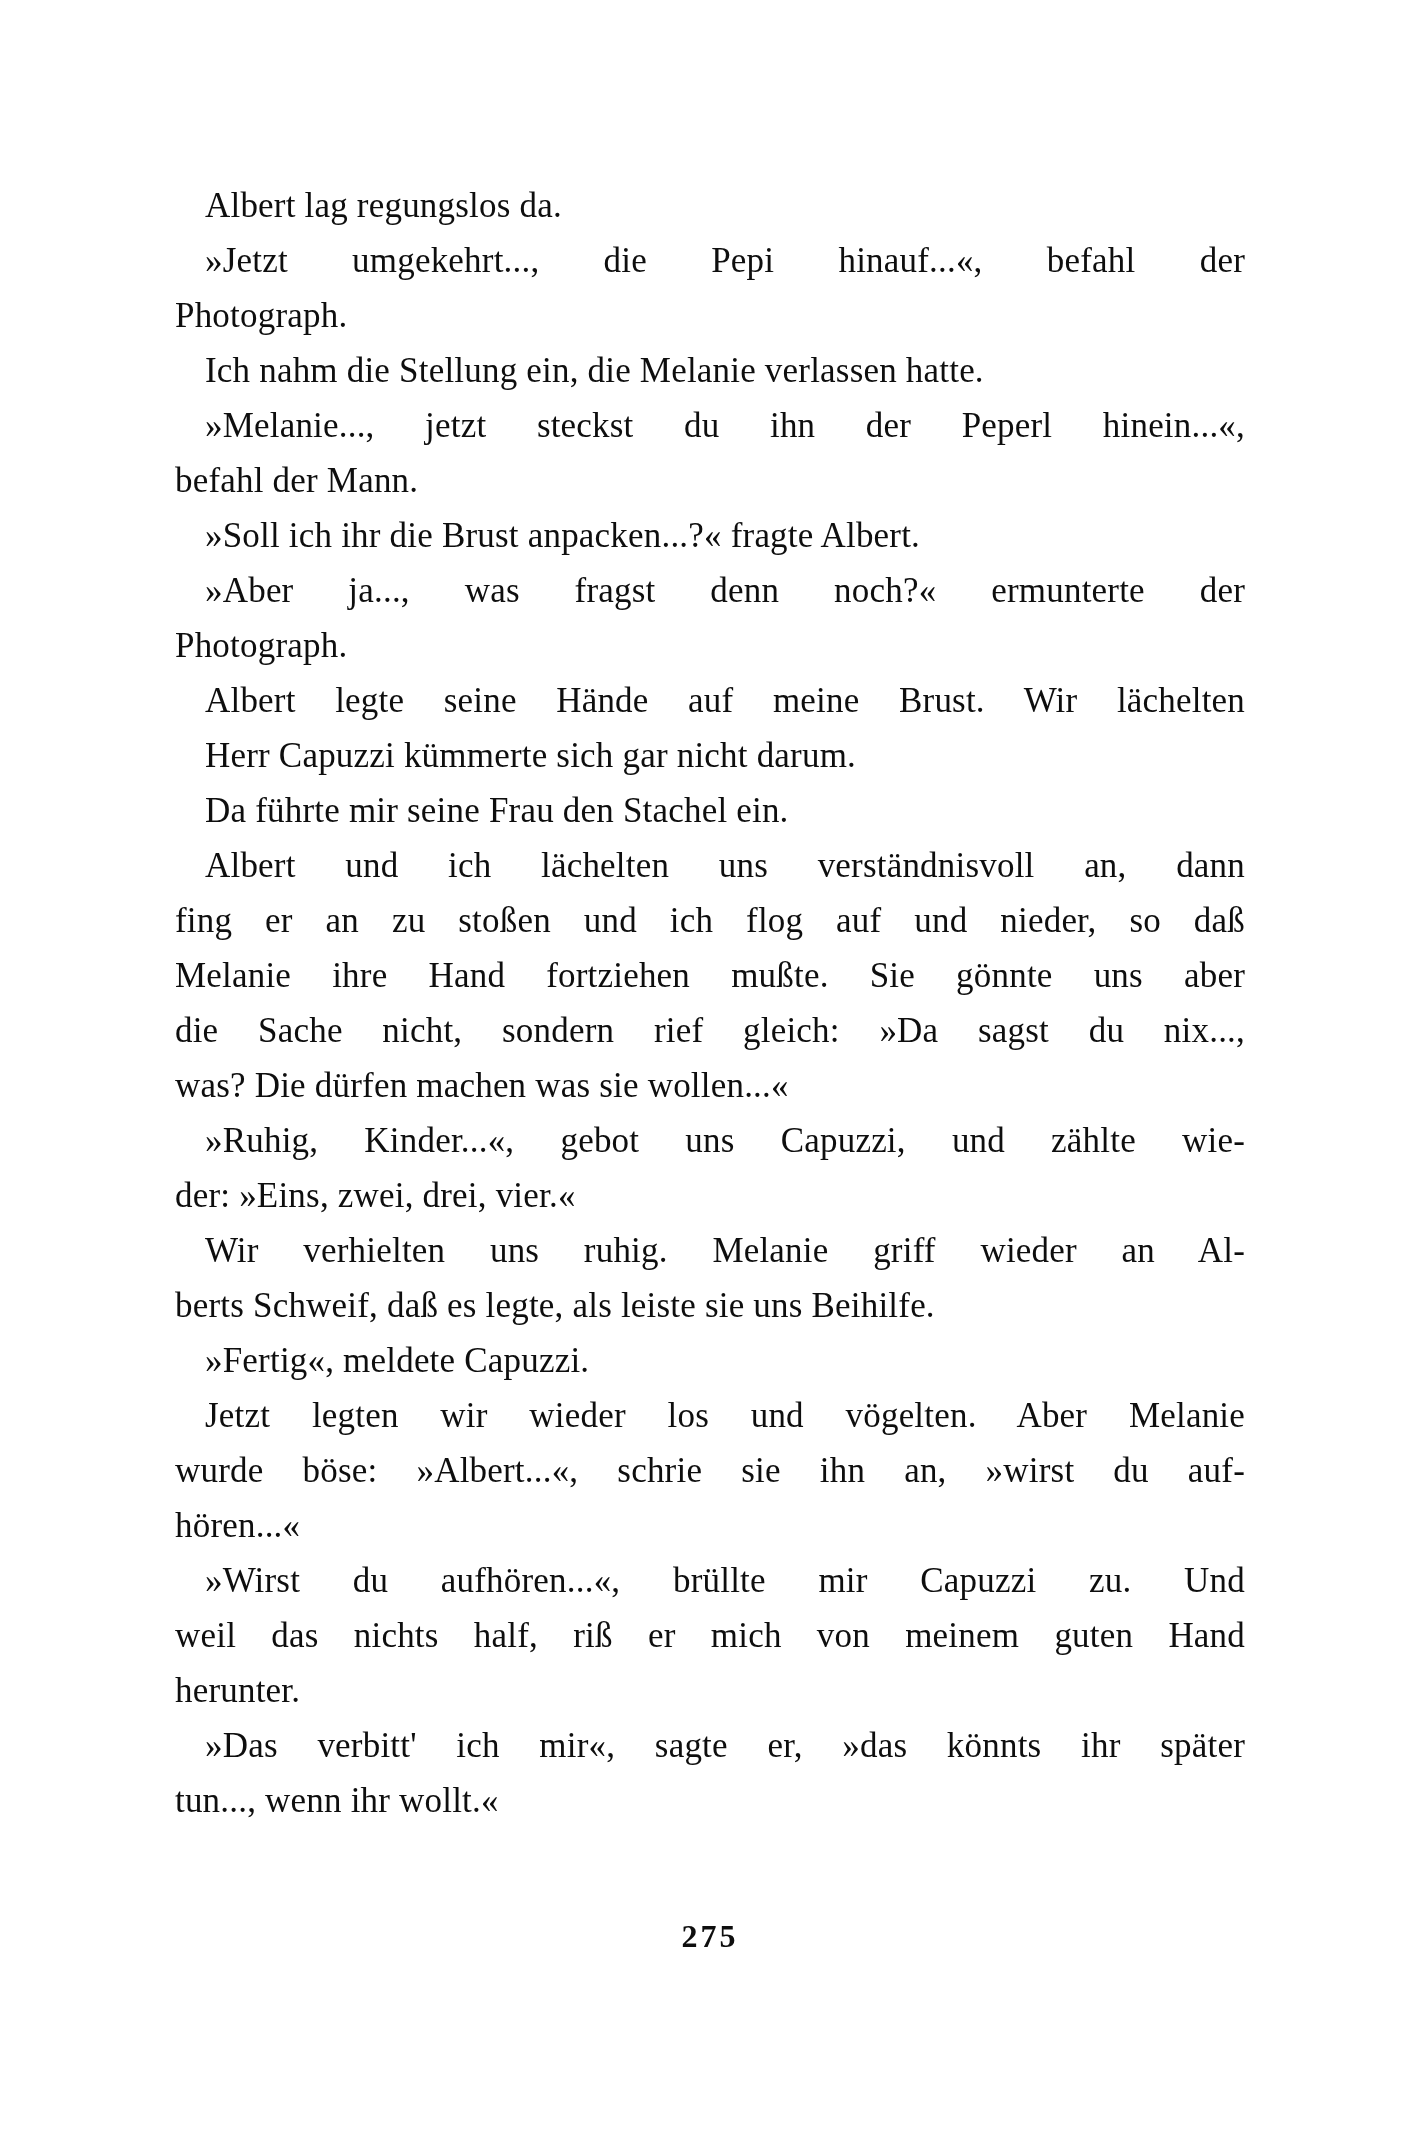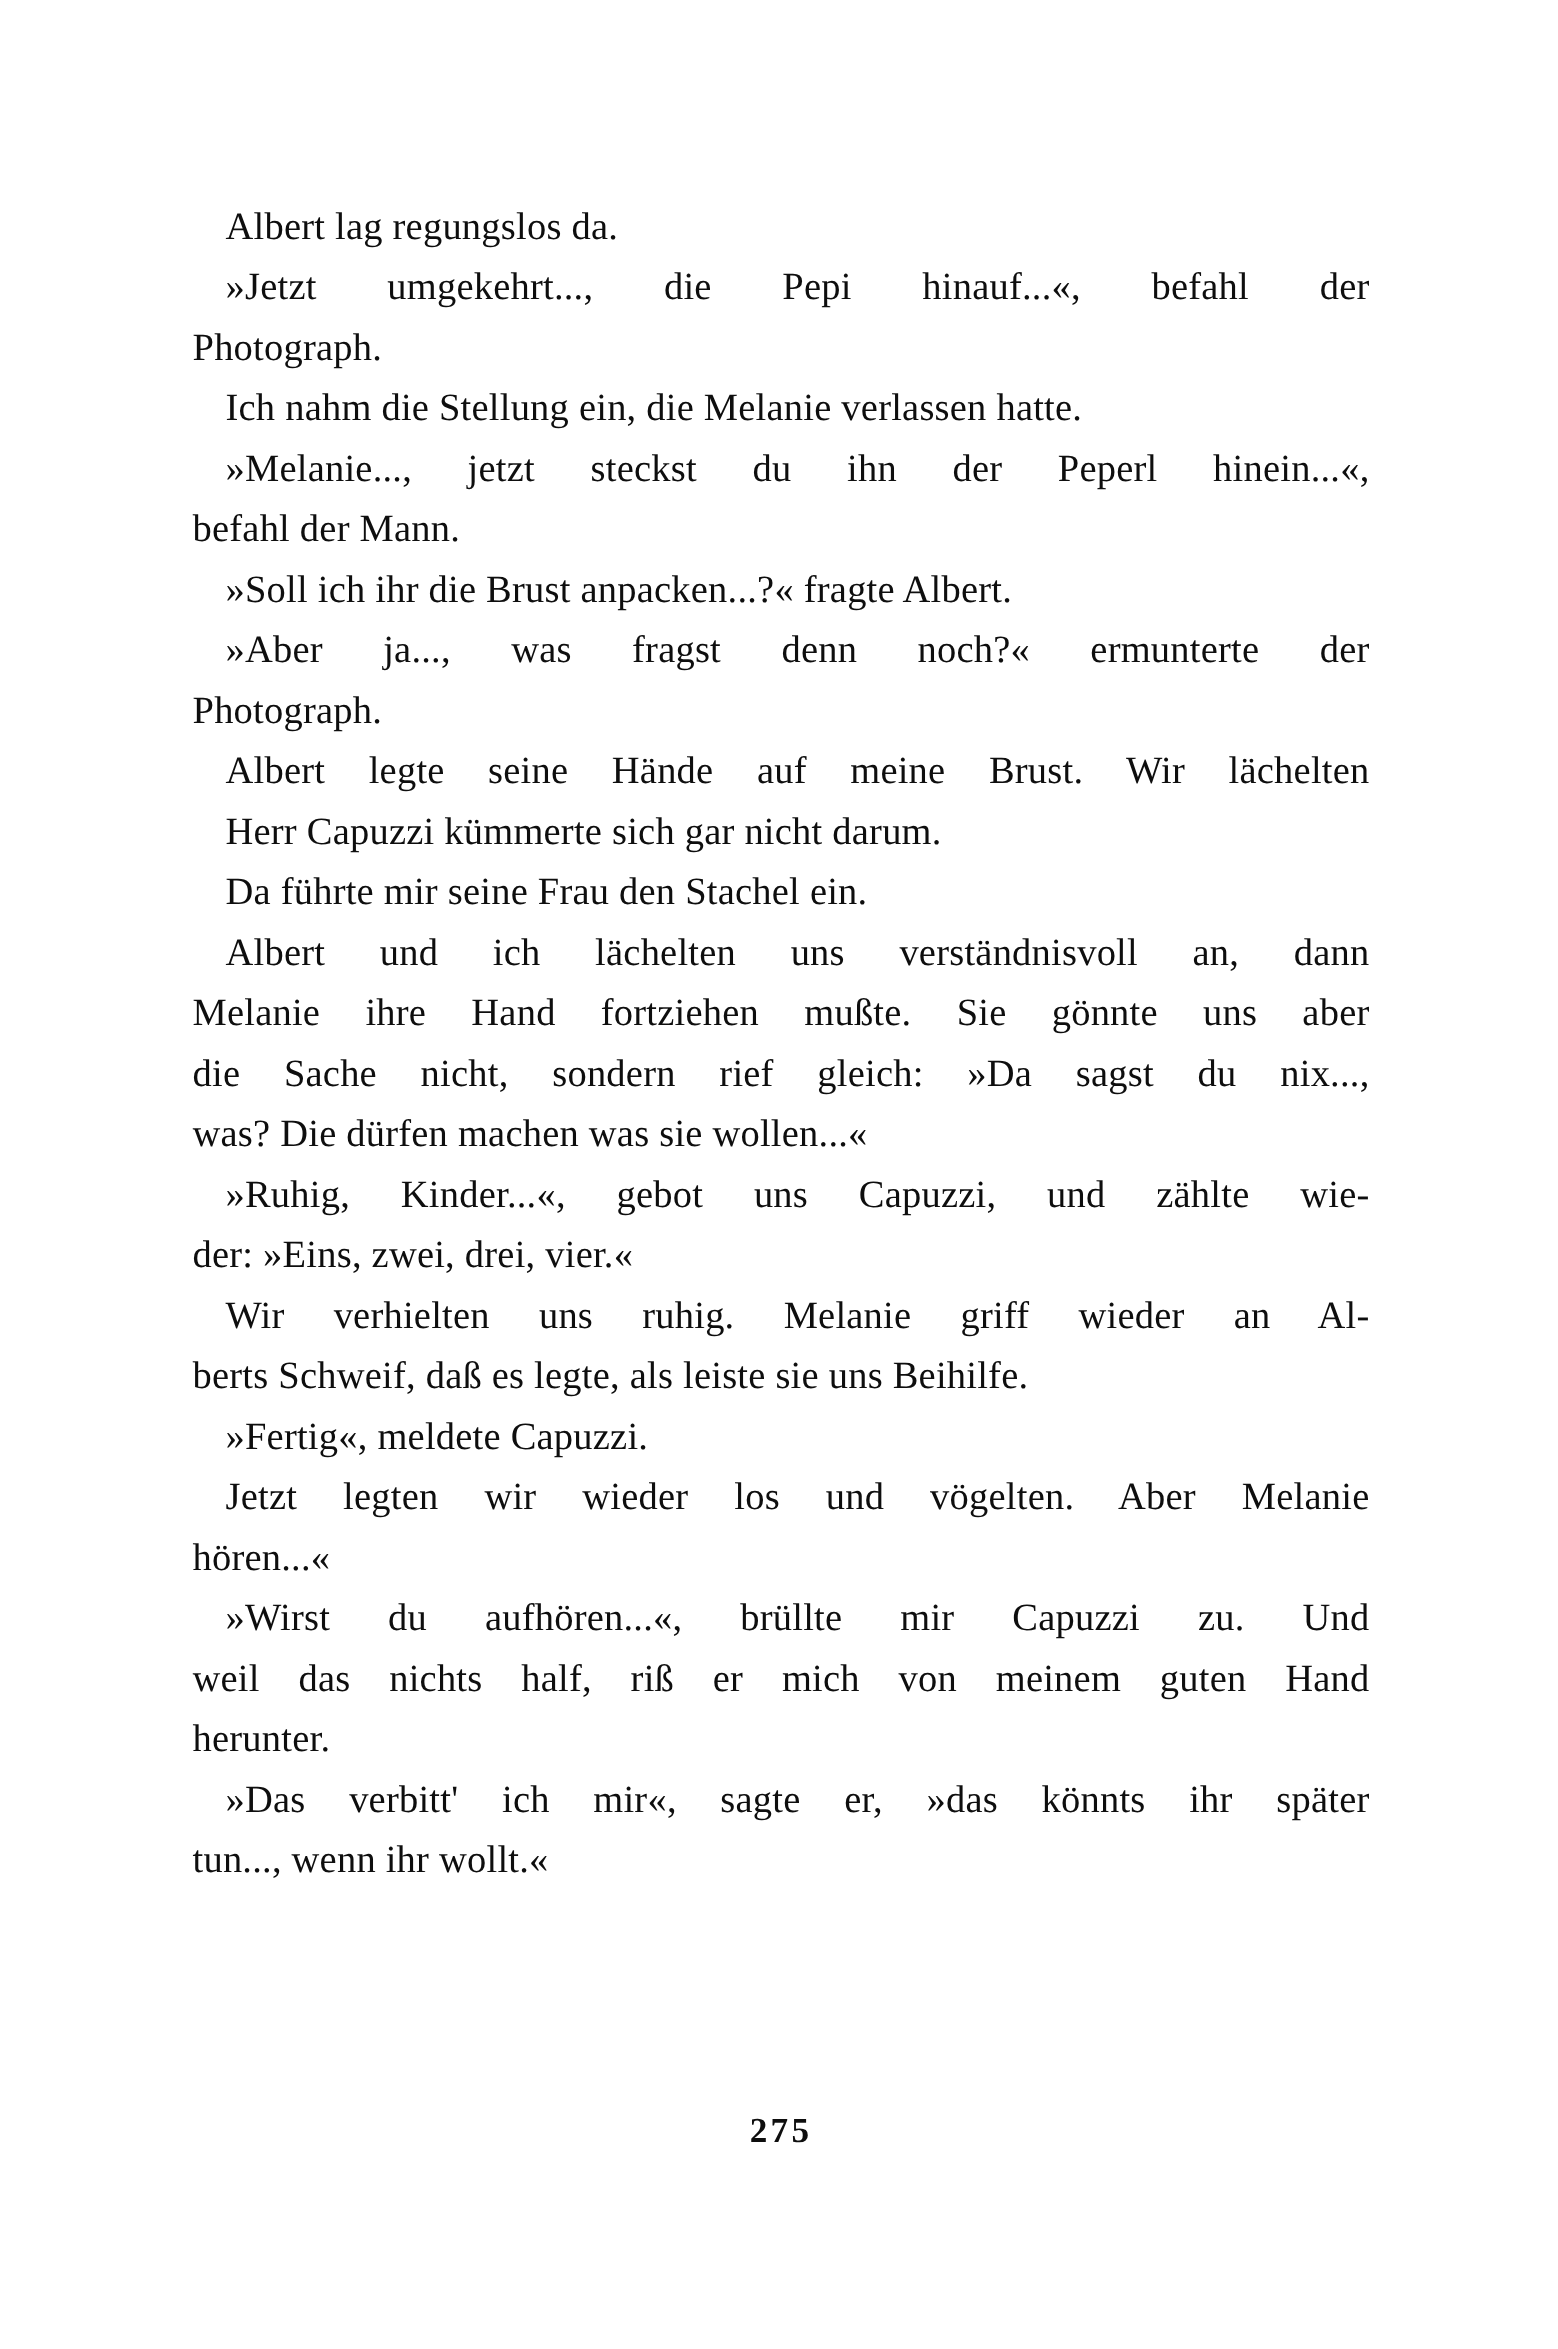--- a/index.html
+++ b/index.html
@@ -64,29 +64,31 @@
       <div class="line indent">Ich nahm die Stellung ein, die Melanie verlassen hatte.</div>
       <div class="line indent justify">»Melanie..., jetzt steckst du ihn der Peperl hinein...«,</div>
       <div class="line">befahl der Mann.</div>
       <div class="line indent">»Soll ich ihr die Brust anpacken...?« fragte Albert.</div>
       <div class="line indent justify">»Aber ja..., was fragst denn noch?« ermunterte der</div>
       <div class="line">Photograph.</div>
       <div class="line indent justify">Albert legte seine Hände auf meine Brust. Wir lächelten</div>
       <div class="line indent">Herr Capuzzi kümmerte sich gar nicht darum.</div>
       <div class="line indent">Da führte mir seine Frau den Stachel ein.</div>
       <div class="line indent justify">Albert und ich lächelten uns verständnisvoll an, dann</div>
+      <div class="line justify">fing er an zu stoßen und ich flog auf und nieder, so daß</div>
       <div class="line justify">Melanie ihre Hand fortziehen mußte. Sie gönnte uns aber</div>
       <div class="line justify">die Sache nicht, sondern rief gleich: »Da sagst du nix...,</div>
       <div class="line">was? Die dürfen machen was sie wollen...«</div>
       <div class="line indent justify">»Ruhig, Kinder...«, gebot uns Capuzzi, und zählte wie-</div>
       <div class="line">der: »Eins, zwei, drei, vier.«</div>
       <div class="line indent justify">Wir verhielten uns ruhig. Melanie griff wieder an Al-</div>
       <div class="line">berts Schweif, daß es legte, als leiste sie uns Beihilfe.</div>
       <div class="line indent">»Fertig«, meldete Capuzzi.</div>
       <div class="line indent justify">Jetzt legten wir wieder los und vögelten. Aber Melanie</div>
+      <div class="line justify">wurde böse: »Albert...«, schrie sie ihn an, »wirst du auf-</div>
       <div class="line">hören...«</div>
       <div class="line indent justify">»Wirst du aufhören...«, brüllte mir Capuzzi zu. Und</div>
       <div class="line justify">weil das nichts half, riß er mich von meinem guten Hand</div>
       <div class="line">herunter.</div>
       <div class="line indent justify">»Das verbitt' ich mir«, sagte er, »das könnts ihr später</div>
       <div class="line">tun..., wenn ihr wollt.«</div>
     </div>
   <div class="page-number">275</div>
 </div>
 

